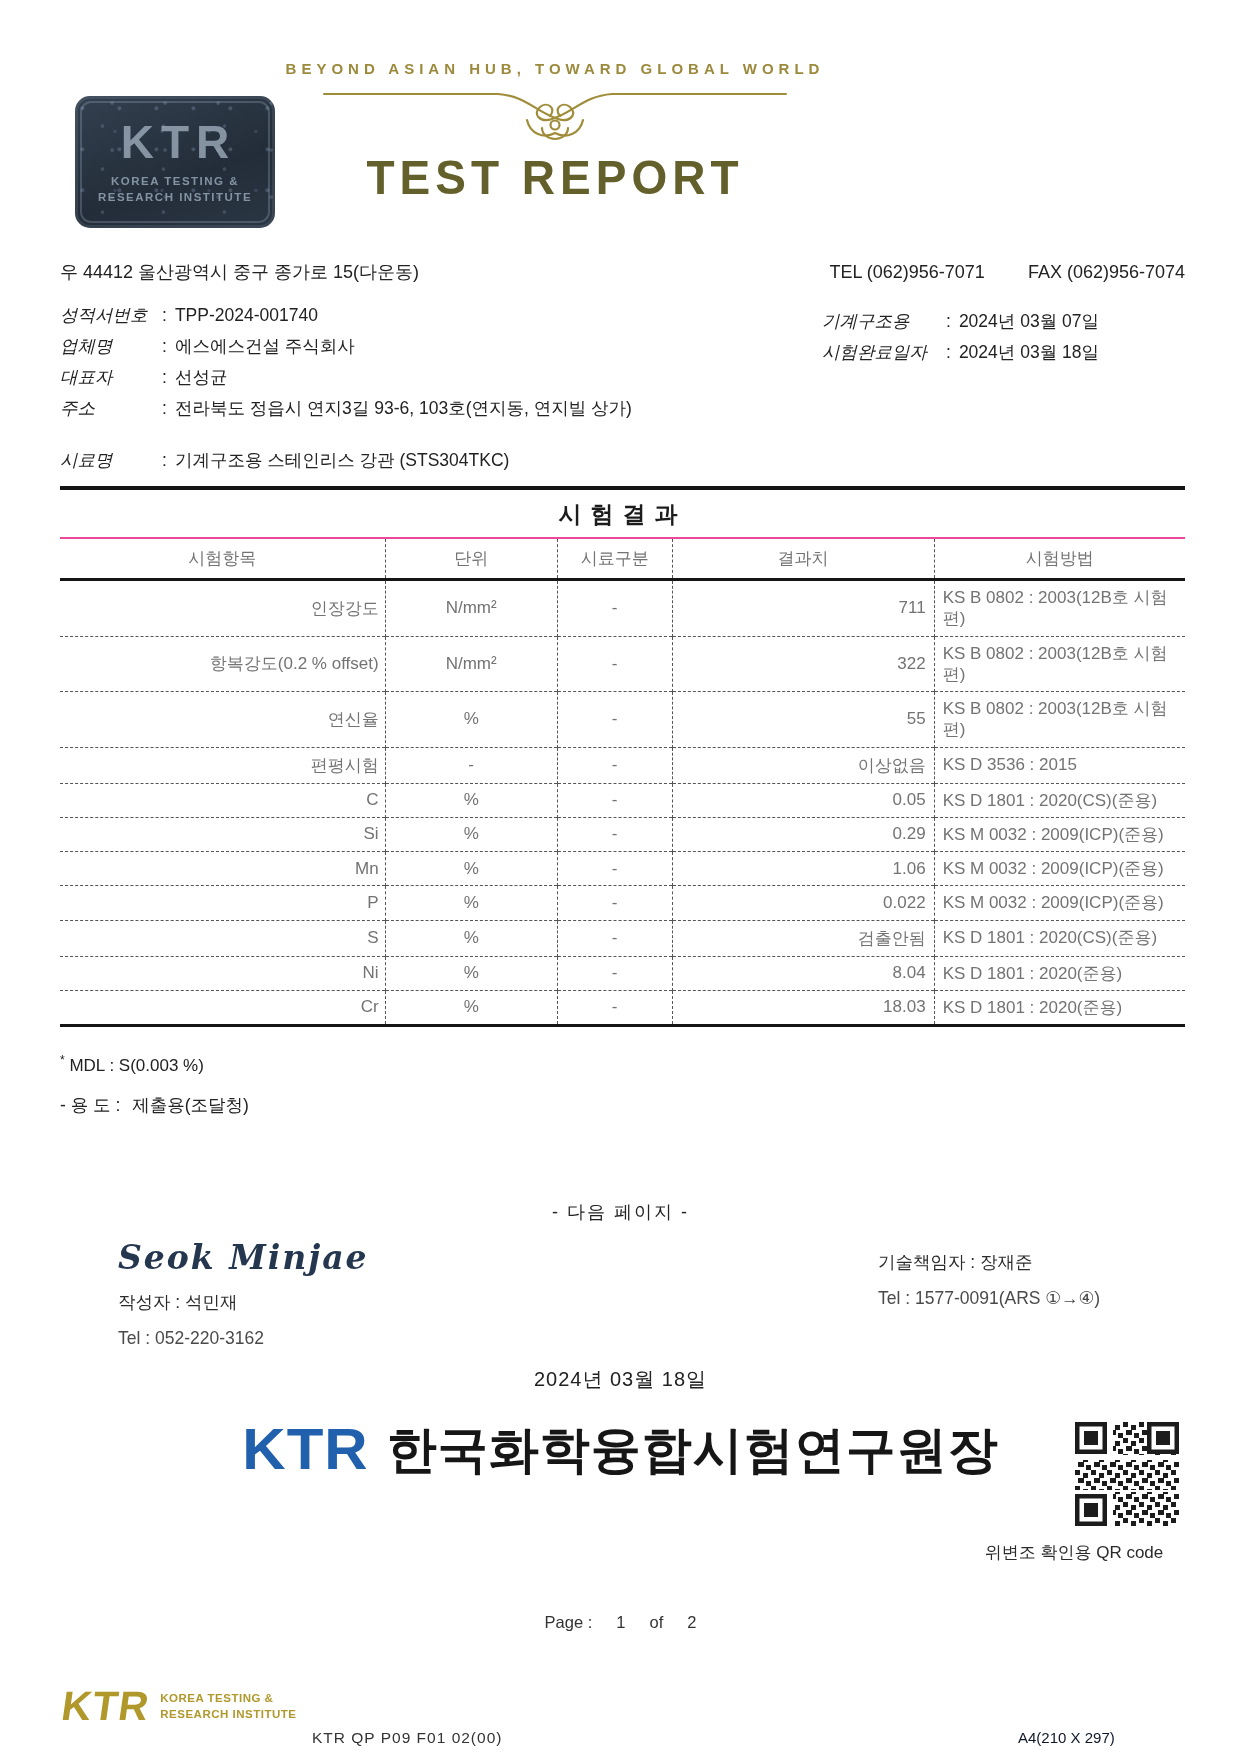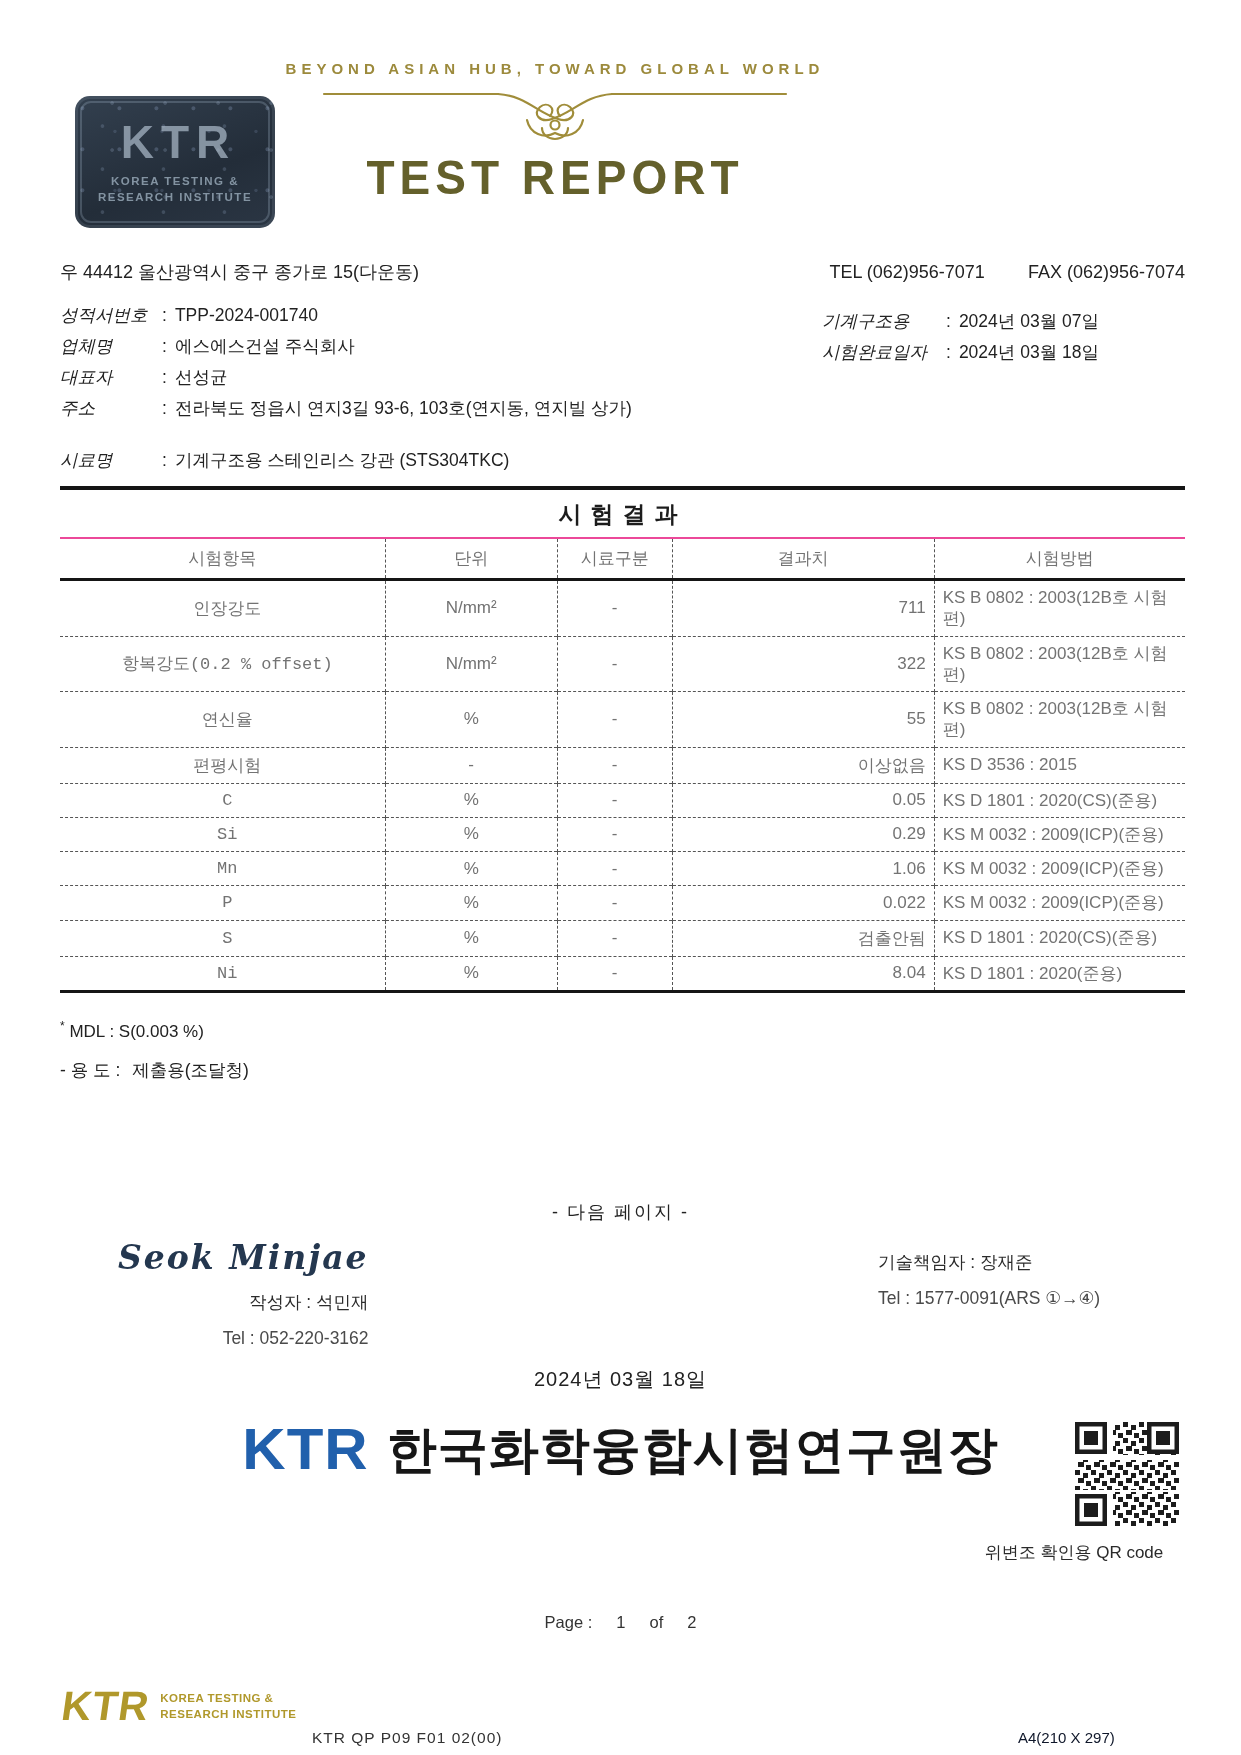--- a/index.html
+++ b/index.html
@@ -44,35 +44,35 @@
 
   
   .results{position:absolute;top:486px;left:60px;right:56px;}
   .rule-top{border-top:4px solid #151515;}
   .results-title{margin:9px 0 7px;text-align:center;font-size:23px;font-weight:700;letter-spacing:9px;color:#1c1c1c;}
   table.results-table{width:100%;border-collapse:collapse;table-layout:fixed;border-top:2px solid #ec4899;border-bottom:3px solid #151515;font-size:17px;color:#737373;}
   .results-table thead th{font-weight:400;padding:8px 4px;border-bottom:3px solid #151515;}
   .results-table th+th,.results-table td+td{border-left:1px dashed #555;}
   .results-table tbody tr+tr td{border-top:1px dashed #555;}
   .results-table td{padding:6px 6px;}
-  td.c-item{text-align:center;padding-left:16px;font-family:Liberation Mono, monospace;}
+  td.c-item{text-align:right;padding-left:16px;}
   td.c-unit{text-align:center;}
   td.c-div{text-align:center;}
   td.c-res{text-align:right;padding-right:8px;}
   td.c-met{text-align:left;padding-left:8px;line-height:1.25;}
 
   .fn1{margin-top:26px;font-size:17px;}
   .fn1 sup{font-size:12px;}
   .fn2{margin-top:17px;font-size:17.5px;}
   .fn2 .gap{display:inline-block;width:12px;}
 
   
   .next-page{position:absolute;top:1200px;left:0;right:0;text-align:center;font-size:18px;letter-spacing:2px;}
   .signer{position:absolute;top:1238px;}
-  .signer.left{left:118px;text-align:right;}
+  .signer.left{left:118px;}
   .signer.right{left:878px;}
   .script-sig{font-family:"DejaVu Serif","Liberation Serif",serif;font-style:italic;font-weight:700;font-size:33px;letter-spacing:2px;color:#24374f;line-height:1.2;}
   .signer-role{margin-top:12px;font-size:17.5px;color:#2b2b2b;}
   .signer-tel{margin-top:14px;font-size:17.5px;color:#4a4a4a;}
 
   .date-line{position:absolute;top:1366px;left:0;right:0;text-align:center;font-size:20px;letter-spacing:1px;}
 
   .org-row{position:absolute;top:1420px;left:0;right:0;display:flex;justify-content:center;align-items:center;gap:18px;}
   .ktr-blue{font-size:60px;font-weight:900;color:#2160ac;letter-spacing:1px;line-height:1;transform:scaleY(.95);}
   .org-name{font-size:50px;font-weight:800;color:#161616;letter-spacing:1px;line-height:1;}
@@ -240,20 +240,27 @@
         <td class="c-unit">%</td>
         <td class="c-div">-</td>
         <td class="c-res">검출안됨</td>
         <td class="c-met">KS D 1801 : 2020(CS)(준용)</td>
       </tr>
           <tr>
         <td class="c-item">Ni</td>
         <td class="c-unit">%</td>
         <td class="c-div">-</td>
         <td class="c-res">8.04</td>
+        <td class="c-met">KS D 1801 : 2020(준용)</td>
+      </tr>
+          <tr>
+        <td class="c-item">Cr</td>
+        <td class="c-unit">%</td>
+        <td class="c-div">-</td>
+        <td class="c-res">18.03</td>
         <td class="c-met">KS D 1801 : 2020(준용)</td>
       </tr>
         </tbody>
     </table>
 
     <div class="fn1">
       <sup>*</sup>
       <span>MDL : S(0.003 %)</span>
     </div>
     <div class="fn2">

